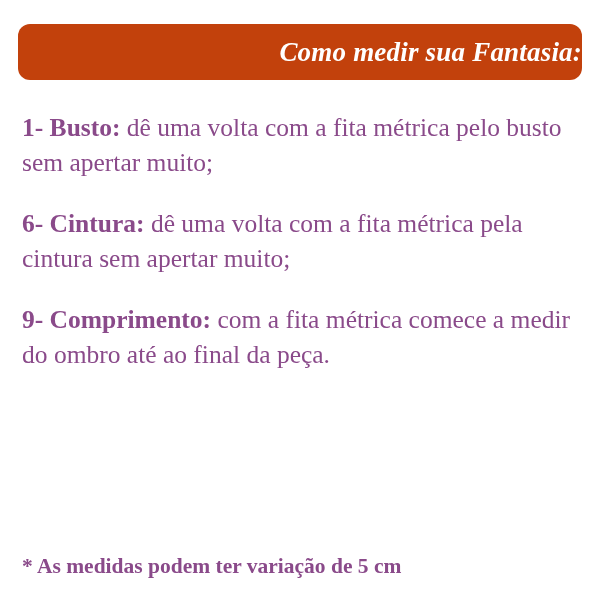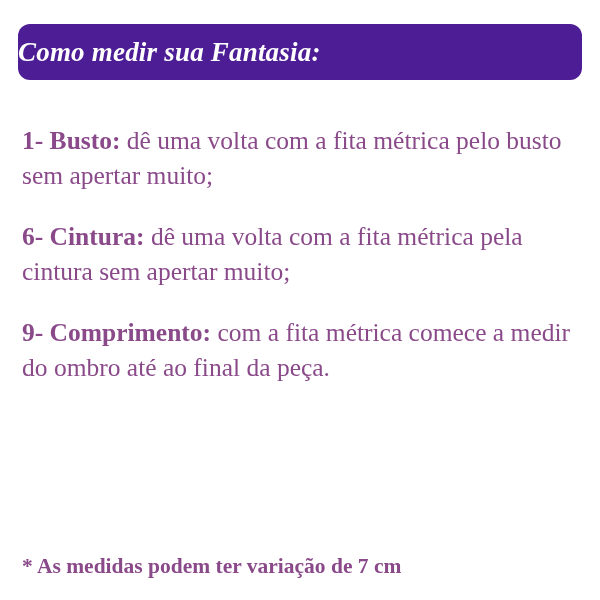--- a/index.html
+++ b/index.html
@@ -18,42 +18,41 @@
     width: 600px;
     height: 600px;
     box-sizing: border-box;
   }
   .header-banner {
     position: absolute;
     left: 18px;
     top: 24px;
     width: 564px;
     height: 56px;
-    background: #4c1d95;
+    background: #c2410c;
     border-radius: 12px;
     display: flex;
     align-items: center;
-    justify-content: flex-start;
+    justify-content: flex-end;
     box-sizing: border-box;
   }
   .header-title {
     color: #ffffff;
     font-family: "Liberation Serif", serif;
     font-weight: bold;
     font-style: italic;
     font-size: 27px;
     letter-spacing: 0.2px;
     white-space: nowrap;
   }
   .steps {
     position: absolute;
     left: 22px;
     top: 110px;
     width: 556px;
-    margin-top: 13px;
   }
   .step {
     color: #8a4a8a;
     font-family: "Liberation Serif", serif;
     font-size: 25.5px;
     line-height: 35px;
     margin-bottom: 26px;
   }
   .step .lead {
     font-weight: bold;
@@ -91,15 +90,15 @@
     <div class="step">
       <span class="lead">6- Cintura:</span><span class="body"> dê uma volta com a fita métrica pela cintura sem apertar muito;</span>
     </div>
 
     <div class="step">
       <span class="lead">9- Comprimento:</span><span class="body"> com a fita métrica comece a medir do ombro até ao final da peça.</span>
     </div>
 
   </div>
 
-  <div class="footnote">* As medidas podem ter variação de 7 cm</div>
+  <div class="footnote">* As medidas podem ter variação de 5 cm</div>
 
 </div>
 
 </body></html>

